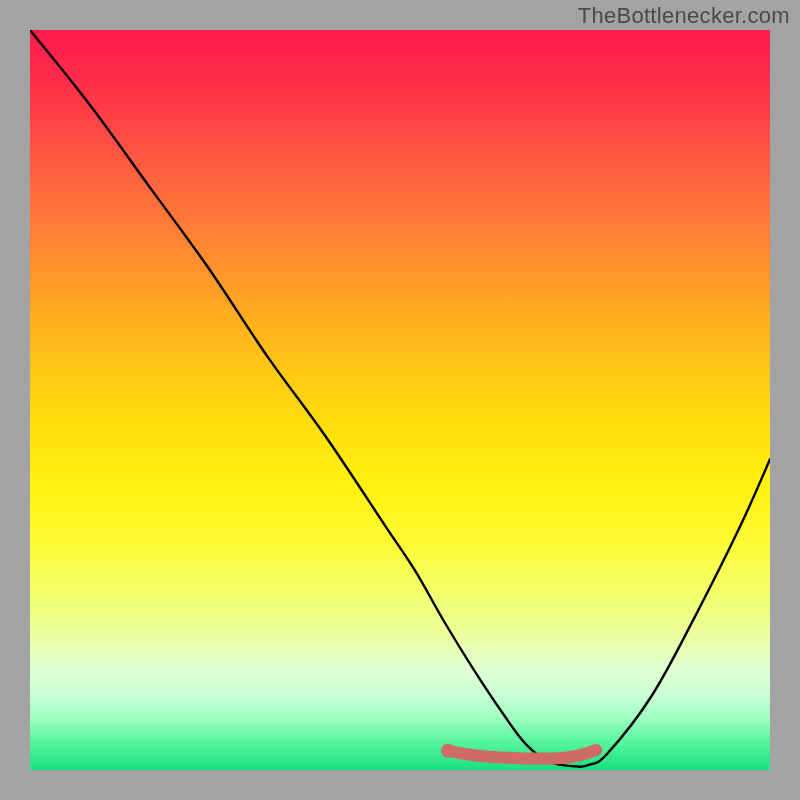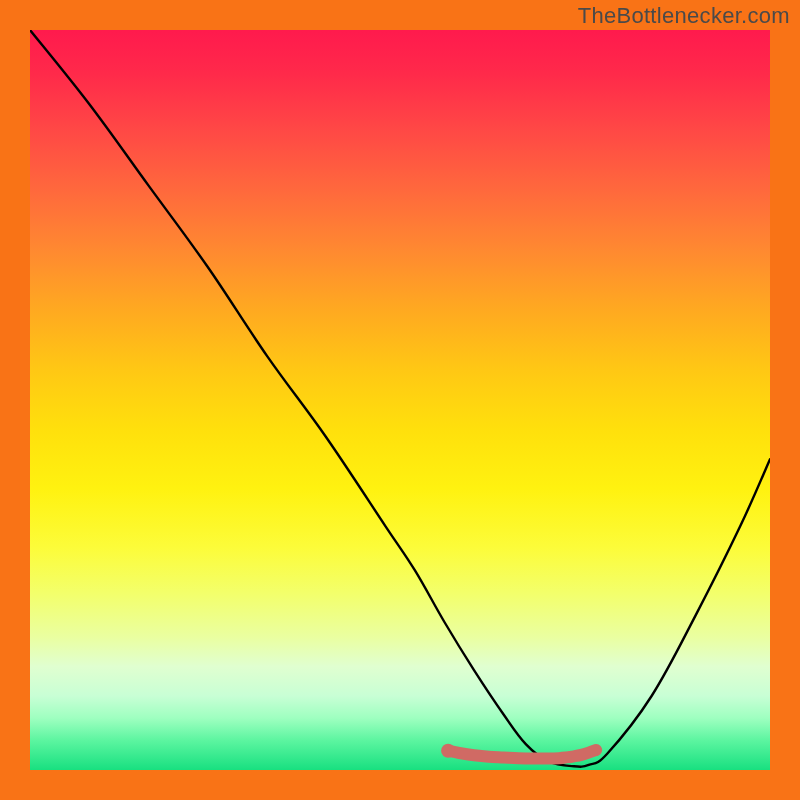--- a/index.html
+++ b/index.html
@@ -8,21 +8,21 @@
     width: 800px;
     height: 800px;
     overflow: hidden;
     background: #000;
     font-family: Arial, Helvetica, sans-serif;
   }
   .frame {
     position: absolute;
     left: 0; top: 0;
     width: 800px; height: 800px;
-    background: #f97316;
+    background: #a3a3a3;
   }
   .plot-area {
     position: absolute;
     left: 30px;
     top: 30px;
     width: 740px;
     height: 740px;
     overflow: hidden;
   }
   .gradient-bg {

